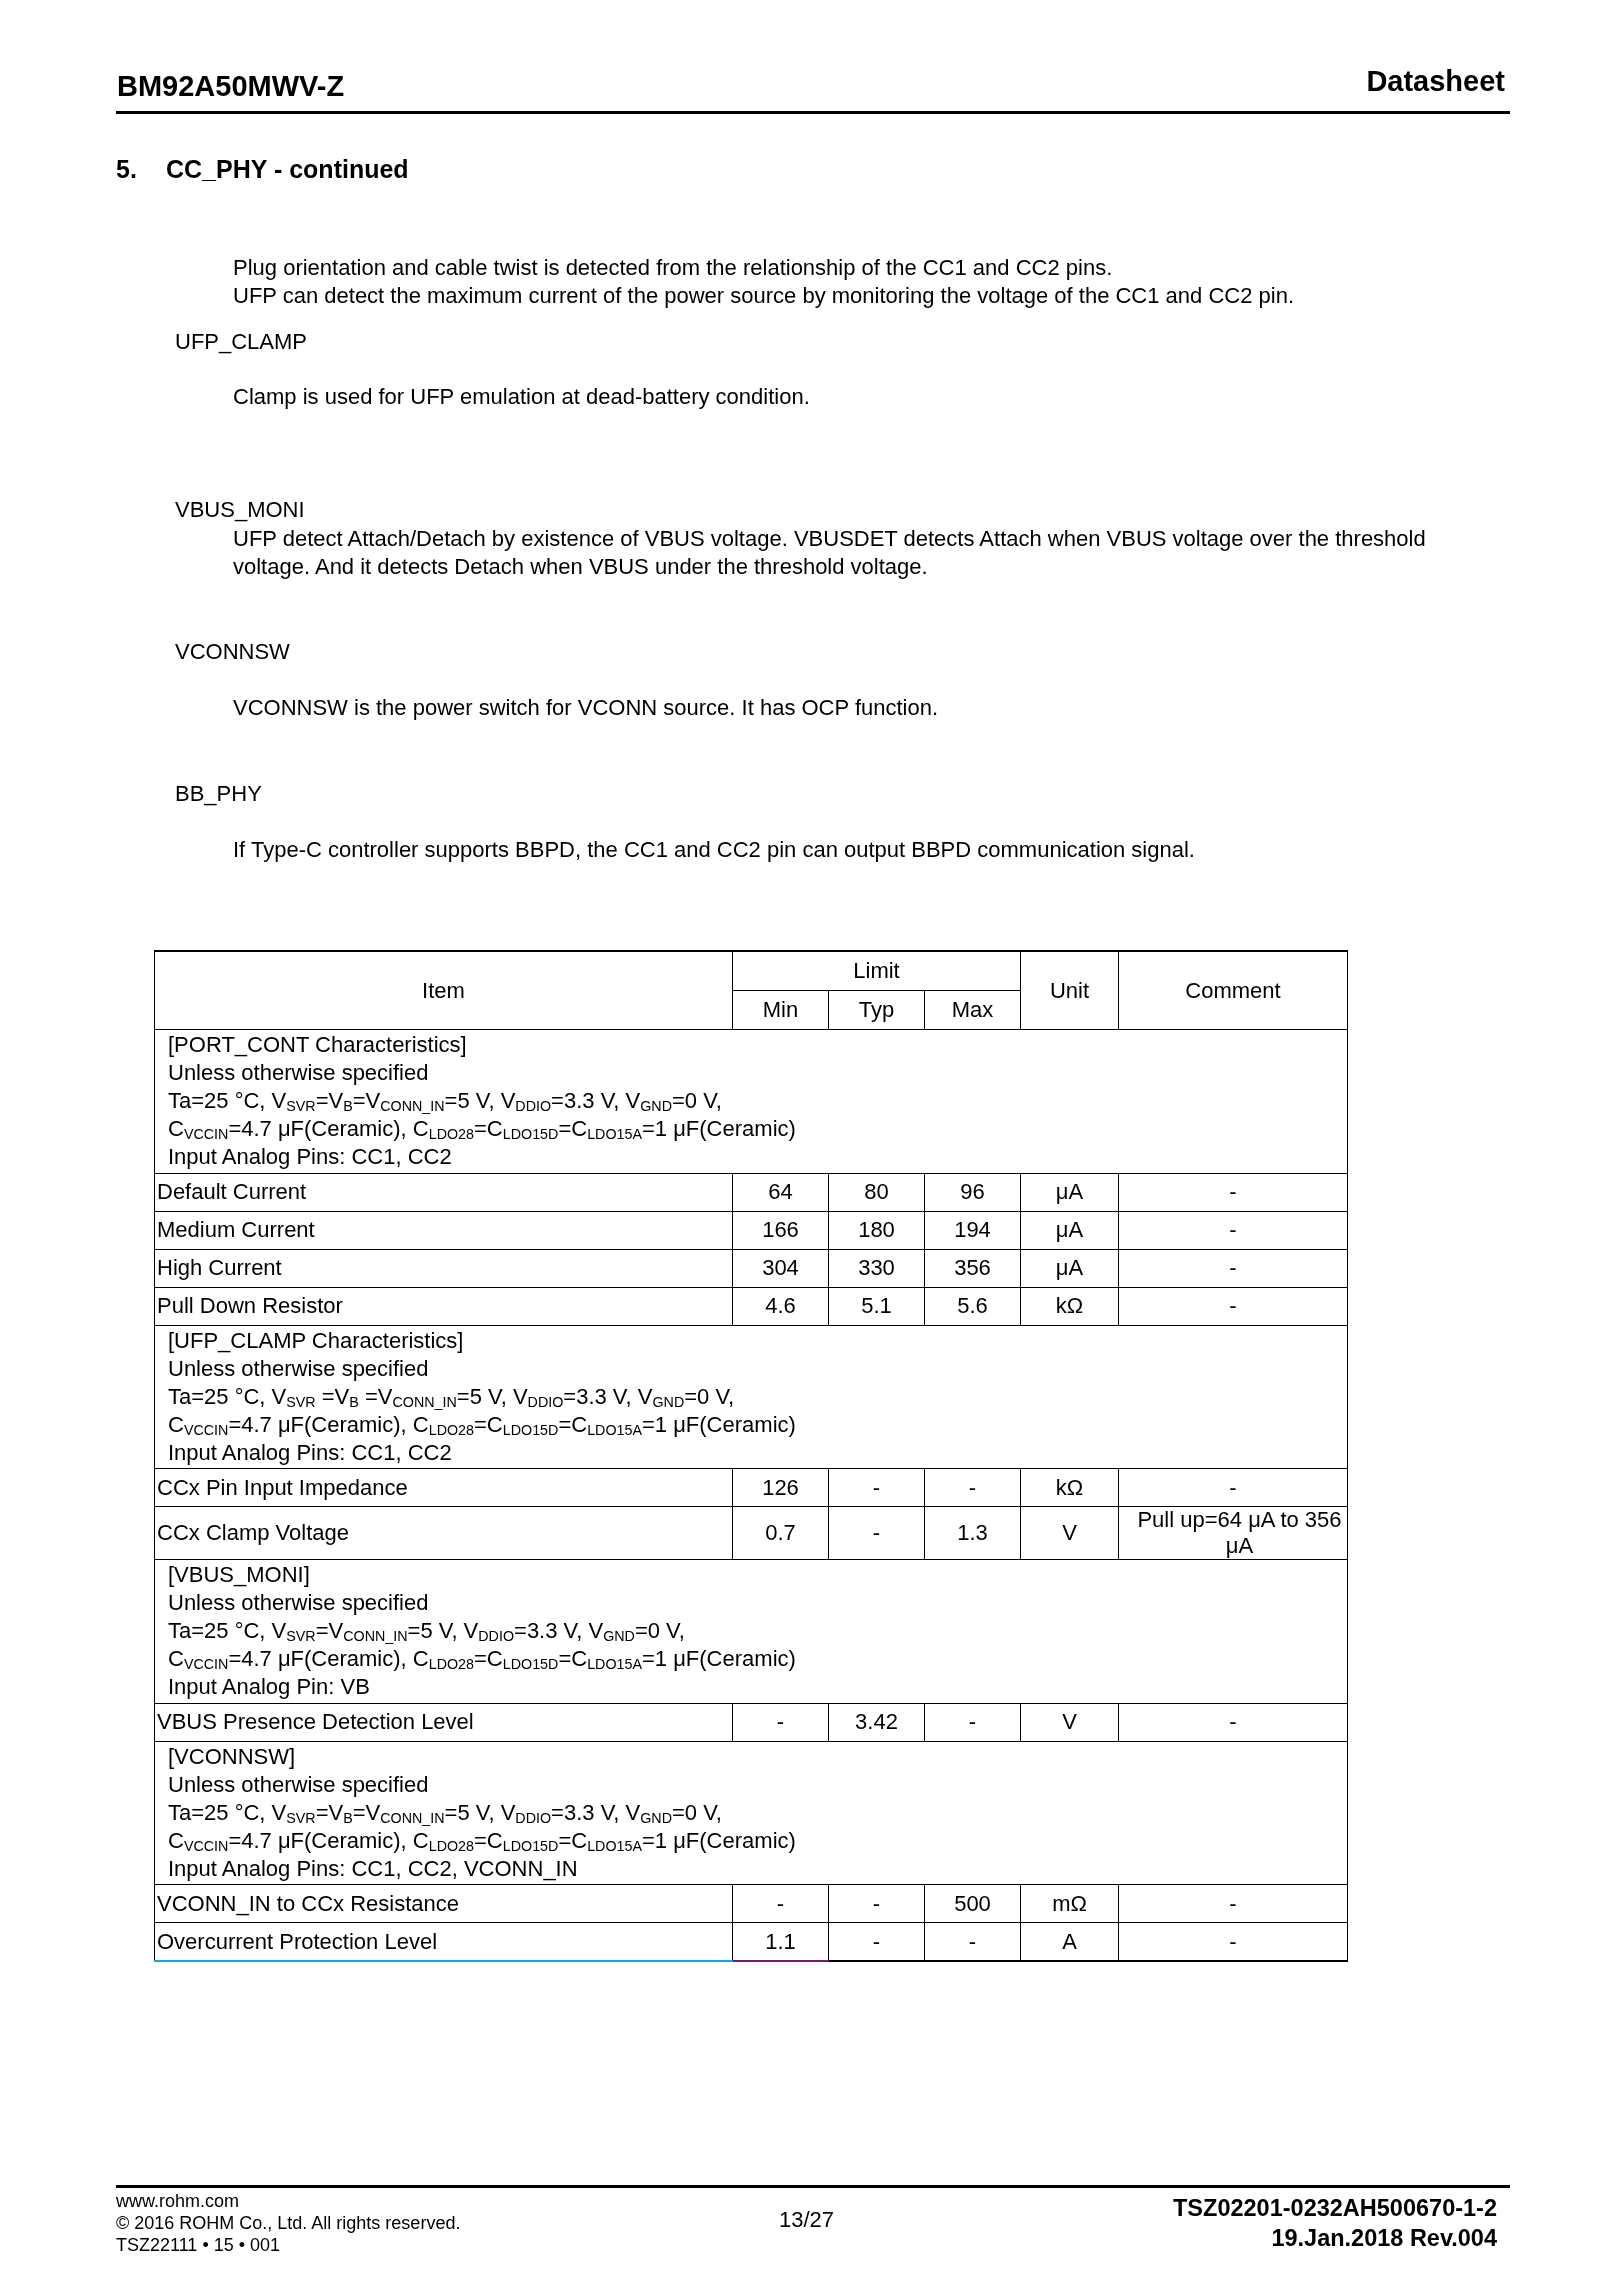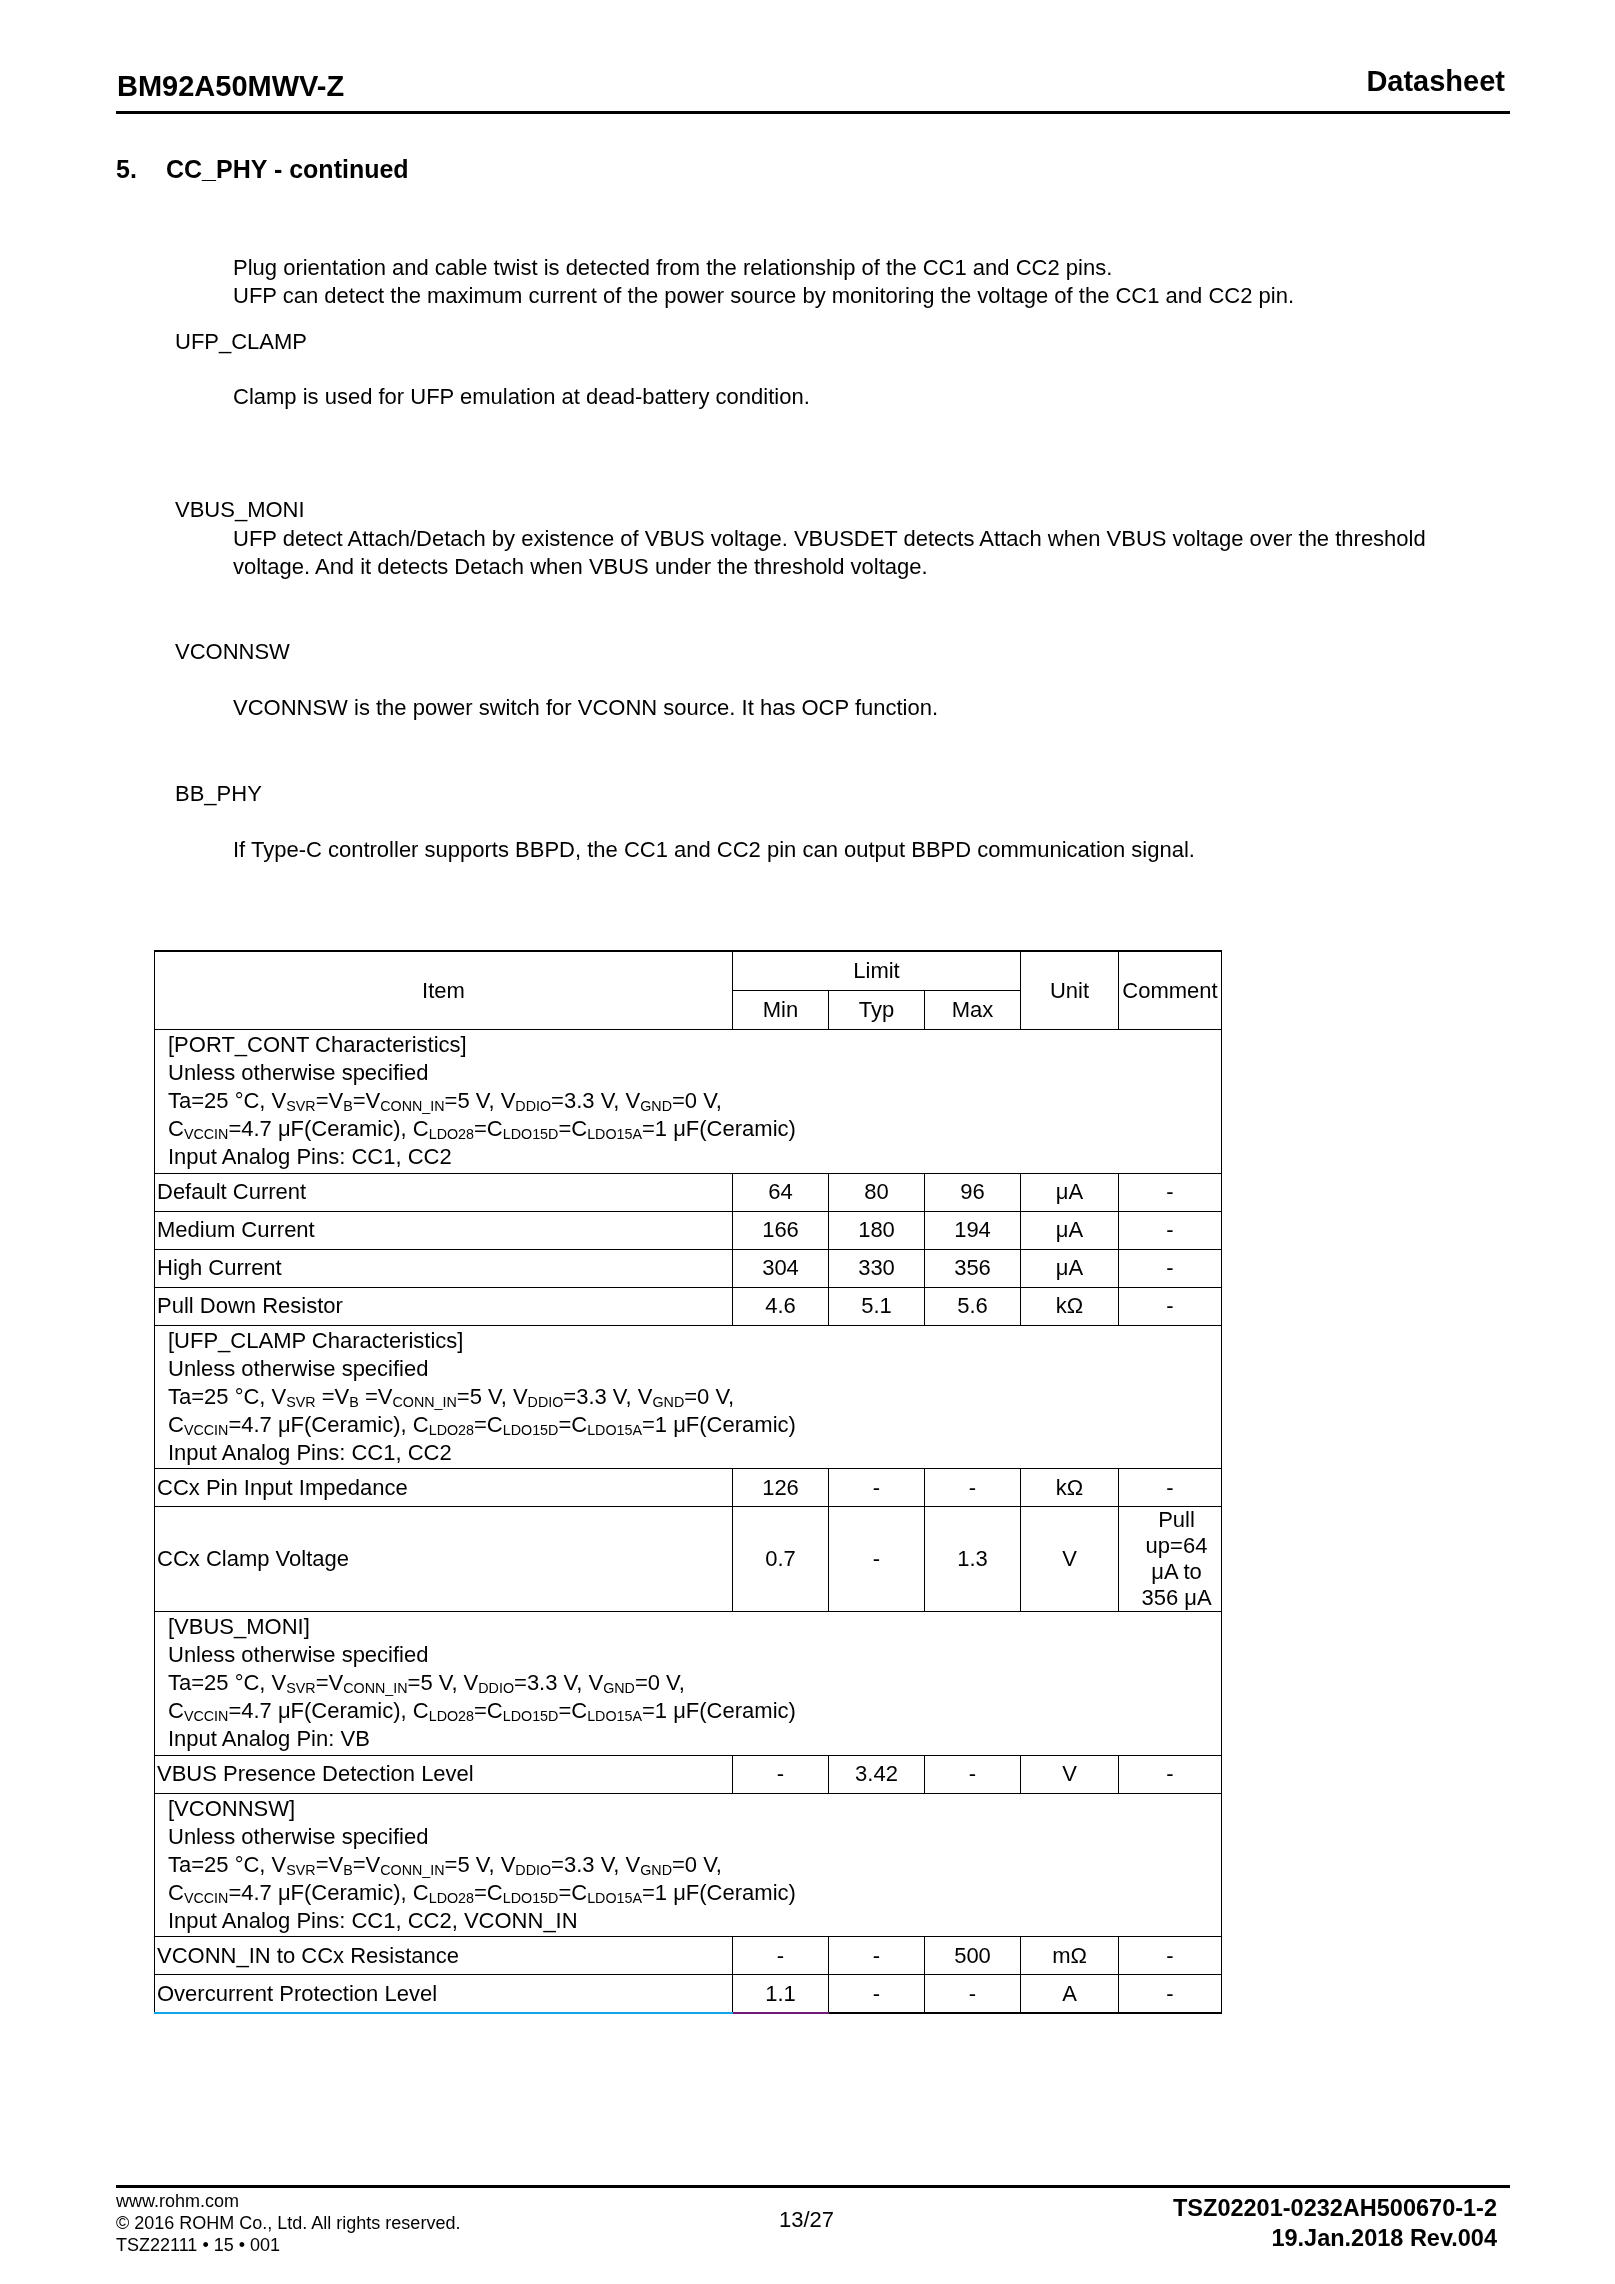--- a/index.html
+++ b/index.html
@@ -6,21 +6,21 @@
   body { width: 1616px; height: 2284px; position: relative; overflow: hidden;
          font-family: "Liberation Sans", "DejaVu Sans", sans-serif; color: #000; }
   .abs { position: absolute; }
   .hdr-title { left: 117px; top: 70px; font-size: 29px; font-weight: bold; letter-spacing: 0px; }
   .hdr-right { right: 111px; top: 65px; font-size: 29px; font-weight: bold; }
   .hdr-line { left: 116px; width: 1394px; top: 111px; height: 3.3px; background: #000; }
   .sec-head { left: 116px; top: 155px; font-size: 25px; font-weight: bold; }
   .sec-head .num { display: inline-block; width: 50px; }
   .para { left: 233px; font-size: 22px; line-height: 28px; width: 1278px; }
   .sub { left: 175px; font-size: 22px; }
-  table.spec { position: absolute; left: 154px; top: 950px; width: 1068px;
+  table.spec { position: absolute; left: 154px; top: 950px; width: 1194px;
                border-collapse: collapse; table-layout: fixed; font-size: 22px; }
   table.spec td, table.spec th { border: 1.3px solid #000; padding: 0; font-weight: normal; }
   table.spec th { text-align: center; vertical-align: middle; }
   .col-item { width: 578px; }
   .col-n { width: 96px; }
   .col-unit { width: 98px; }
   .col-cmt { width: auto; }
   tr.h1 th { height: 38px; }
   tr.h2 th { height: 38px; }
   td.cond { padding: 1.3px 0 1.3px 13px !important; line-height: 28px; text-align: left; }

